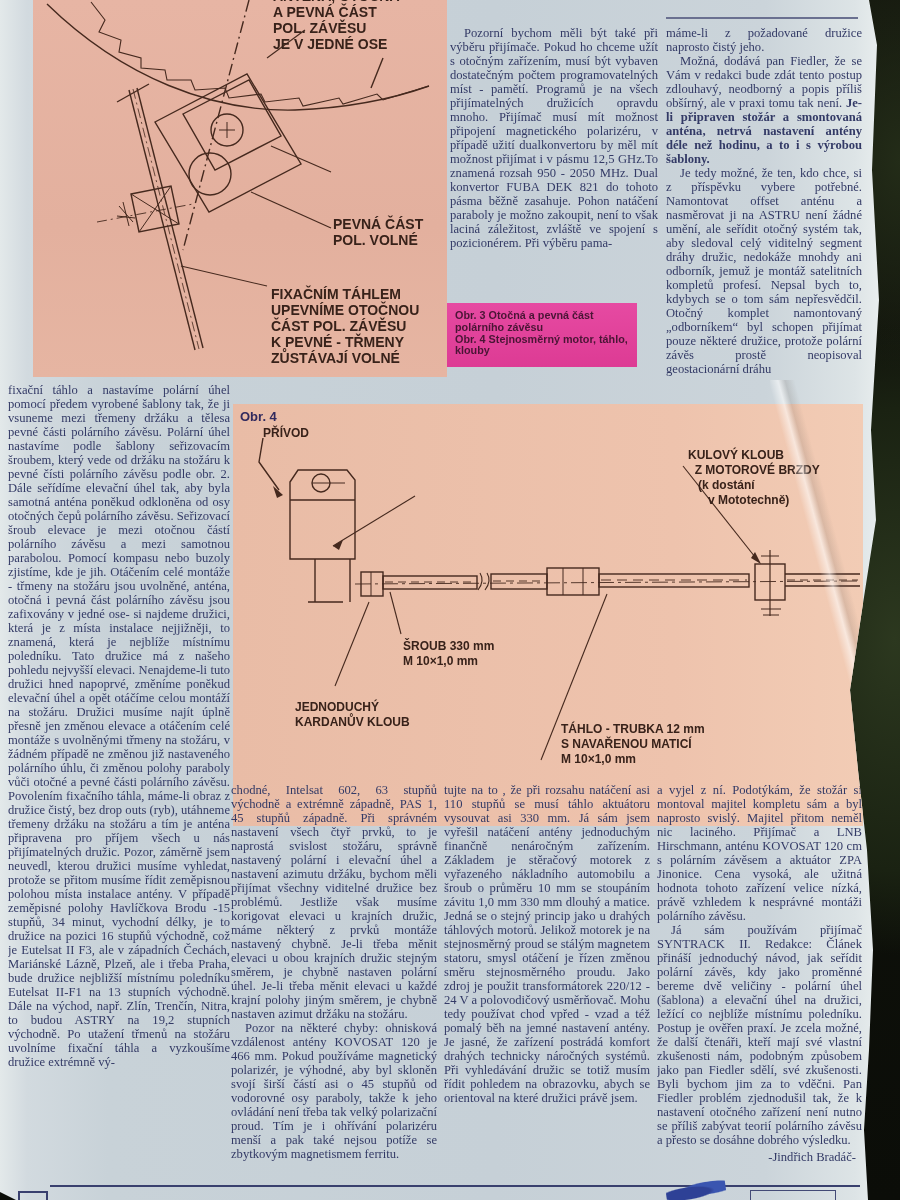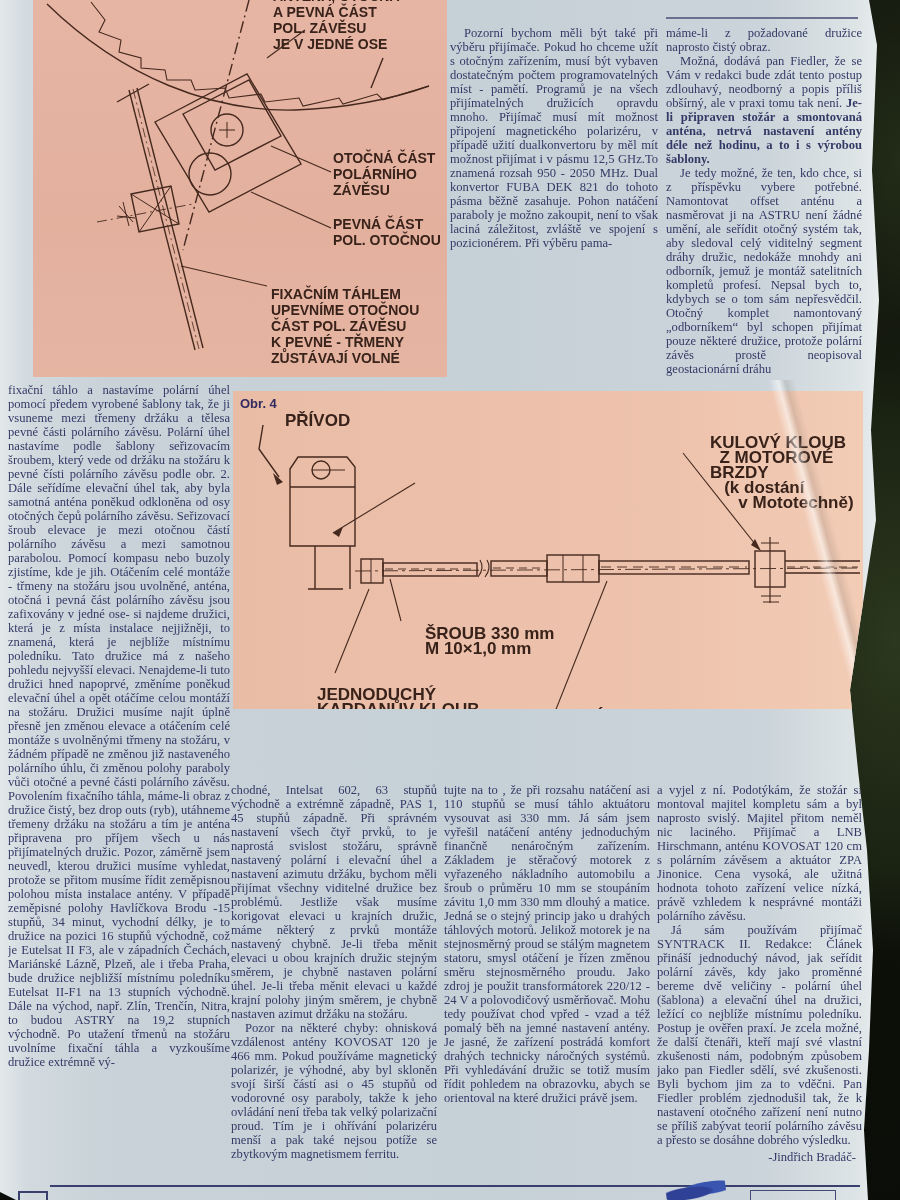--- a/index.html
+++ b/index.html
@@ -9,24 +9,24 @@
       radial-gradient(160px 300px at 900px 160px,#232c18 0%,transparent 70%),
       linear-gradient(180deg,#14170e,#0b0d08);}
   .paper{position:absolute;left:0;top:0;width:900px;height:1200px;
     background:
       linear-gradient(90deg,#e3e9ea 0%,#d2dadf 3%,#c8d2d8 12%,#c6d0d7 55%,#cbd4da 85%,#dde4e6 95%,#eef2f2 99%);
     clip-path:polygon(0px 0px,869px 0px,877px 45px,872px 170px,879px 300px,871px 430px,876px 520px,862px 610px,850px 690px,858px 770px,867px 850px,873px 950px,869px 1050px,864px 1130px,868px 1200px,16px 1200px,0px 1192px);}
   .crease{position:absolute;left:770px;top:380px;width:128px;height:420px;pointer-events:none;
     background:linear-gradient(75deg,transparent 46%,rgba(255,255,255,.55) 50%,rgba(110,100,92,.18) 53%,transparent 57%);}
   .fig{position:absolute;overflow:hidden;}
   .fig3{left:33px;top:0;width:414px;height:377px;background:linear-gradient(180deg,#e7b5a4,#e3b09e 60%,#e6b5a2);}
-  .fig4{left:233px;top:391px;width:630px;height:318px;background:linear-gradient(90deg,#e9bca6,#eec3ad 70%,#f2ccb5);}
+  .fig4{left:233px;top:404px;width:630px;height:422px;background:linear-gradient(90deg,#e9bca6,#eec3ad 70%,#f2ccb5);}
   .dlabel{position:absolute;font-family:"Liberation Sans",sans-serif;font-weight:bold;color:#38221a;white-space:pre-wrap;}
   .fig3 .dlabel{font-size:14px;line-height:16px;}
-  .fig4 .dlabel{font-size:17px;line-height:15px;margin-left:22px;}
+  .fig4 .dlabel{font-size:12px;line-height:15px;}
   .figtitle{position:absolute;font-family:"Liberation Sans",sans-serif;font-weight:bold;font-size:13px;color:#312a5e;}
   .art{position:absolute;left:0;top:0;}
   .col{position:absolute;overflow:hidden;}
   .bodytext{font-family:"Liberation Serif",serif;font-size:12.6px;line-height:14px;color:#333a66;text-align:justify;}
   .bodytext p{margin:0;}
   .bodytext p.ind{text-indent:14px;}
   .capbox{position:absolute;left:447px;top:303px;width:190px;height:64px;background:linear-gradient(180deg,#e64aa2,#dd3b94);padding:7px 8px;box-sizing:border-box;}
   .capbox p{margin:0;font-family:"Liberation Sans",sans-serif;font-weight:bold;font-size:10.8px;line-height:11.8px;color:#4a1535;}
   .toprule{position:absolute;left:666px;top:17px;width:192px;height:2px;background:#6a7090;}
   .footrule{position:absolute;left:50px;top:1185px;width:810px;height:2px;background:#39406e;}
@@ -69,40 +69,41 @@
           <line x1="298" y1="172" x2="238" y2="146" stroke-width="1.1"></line>
           <line x1="298" y1="228" x2="218" y2="192" stroke-width="1.1"></line>
           <line x1="234" y1="286" x2="148" y2="266" stroke-width="1.1"></line>
           <line x1="272" y1="30" x2="234" y2="58" stroke-width="1.1"></line>
         </g>
       </svg>
       <div class="dlabel" style="left:240px;top:-12px;">ANTÉNA, OTOČNÁ
 A PEVNÁ ČÁST
 POL. ZÁVĚSU
 JE V JEDNÉ OSE</div>
-      <div class="dlabel" style="left:300px;top:150px;">OTOČNÁ ČÁST
-POLÁRNÍHO
-ZÁVĚSU</div>
       <div class="dlabel" style="left:300px;top:216px;">PEVNÁ ČÁST
-POL. OTOČNOU</div>
+POL. VOLNÉ</div>
       <div class="dlabel" style="left:238px;top:270px;margin-top:16px;">FIXAČNÍM TÁHLEM
 UPEVNÍME OTOČNOU
 ČÁST POL. ZÁVĚSU
 K PEVNÉ - TŘMENY
 ZŮSTÁVAJÍ VOLNÉ</div>
     </div>
 
     <div class="col bodytext" style="left:450px;top:26px;width:208px;height:272px;">
       <p class="ind">Pozorní bychom měli být také při výběru přijímače. Pokud ho chceme užít s otočným zařízením, musí být vybaven dostatečným počtem programovatelných míst - pamětí. Programů je na všech přijímatelných družicích opravdu mnoho. Přijímač musí mít možnost připojení magnetického polarizéru, v případě užití dualkonvertoru by měl mít možnost přijímat i v pásmu 12,5 GHz.To znamená rozsah 950 - 2050 MHz. Dual konvertor FUBA DEK 821 do tohoto pásma běžně zasahuje. Pohon natáčení paraboly je možno zakoupit, není to však laciná záležitost, zvláště ve spojení s pozicionérem. Při výběru pama-</p>
     </div>
 
+    <div class="capbox">
+      <p>Obr. 3 Otočná a pevná část polárního závěsu</p>
+      <p>Obr. 4 Stejnosměrný motor, táhlo, klouby</p>
+    </div>
 
     <div class="toprule"></div>
     <div class="col bodytext" style="left:666px;top:26px;width:196px;height:360px;">
-      <p>máme-li z požadované družice naprosto čistý obraz.</p>
+      <p>máme-li z požadované družice naprosto čistý jeho.</p>
       <p class="ind"><span>Možná, dodává pan Fiedler, že se Vám v redakci bude zdát tento postup zdlouhavý, neodborný a popis příliš obšírný, ale v praxi tomu tak není. </span><b>Je-li připraven stožár a smontovaná anténa, netrvá nastavení antény déle než hodinu, a to i s výrobou šablony.</b></p>
       <p class="ind">Je tedy možné, že ten, kdo chce, si z příspěvku vybere potřebné. Namontovat offset anténu a nasměrovat ji na ASTRU není žádné umění, ale seřídit otočný systém tak, aby sledoval celý viditelný segment dráhy družic, nedokáže mnohdy ani odborník, jemuž je montáž satelitních kompletů profesí. Nepsal bych to, kdybych se o tom sám nepřesvědčil. Otočný komplet namontovaný „odborníkem“ byl schopen přijímat pouze některé družice, protože polární závěs prostě neopisoval geostacionární dráhu</p>
     </div>
 
     <div class="col bodytext" style="left:8px;top:383px;width:222px;height:806px;">
       <p>fixační táhlo a nastavíme polární úhel pomocí předem vyrobené šablony tak, že ji vsuneme mezi třemeny držáku a tělesa pevné části polárního závěsu. Polární úhel nastavíme podle šablony seřizovacím šroubem, který vede od držáku na stožáru k pevné čísti polárního závěsu podle obr. 2. Dále seřídíme elevační úhel tak, aby byla samotná anténa poněkud odkloněna od osy otočných čepů polárního závěsu. Seřizovací šroub elevace je mezi otočnou částí polárního závěsu a mezi samotnou parabolou. Pomocí kompasu nebo buzoly zjistíme, kde je jih. Otáčením celé montáže - třmeny na stožáru jsou uvolněné, anténa, otočná i pevná část polárního závěsu jsou zafixovány v jedné ose- si najdeme družici, která je z místa instalace nejjižněji, to znamená, která je nejblíže místnímu poledníku. Tato družice má z našeho pohledu nejvyšší elevaci. Nenajdeme-li tuto družici hned napoprvé, změníme poněkud elevační úhel a opět otáčíme celou montáží na stožáru. Družici musíme najít úplně přesně jen změnou elevace a otáčením celé montáže s uvolněnými třmeny na stožáru, v žádném případě ne změnou již nastaveného polárního úhlu, či změnou polohy paraboly vůči otočné a pevné části polárního závěsu. Povolením fixačního táhla, máme-li obraz z družice čistý, bez drop outs (ryb), utáhneme třemeny držáku na stožáru a tím je anténa připravena pro příjem všech u nás přijímatelných družic. Pozor, záměrně jsem neuvedl, kterou družici musíme vyhledat, protože se přitom musíme řídit zeměpisnou polohou místa instalace antény. V případě zeměpisné polohy Havlíčkova Brodu -15 stupňů, 34 minut, vychodní délky, je to družice na pozici 16 stupňů východně, což je Eutelsat II F3, ale v západních Čechách, Mariánské Lázně, Plzeň, ale i třeba Praha, bude družice nejbližší místnímu poledníku Eutelsat II-F1 na 13 stupních východně. Dále na východ, např. Zlín, Trenčín, Nitra, to budou ASTRY na 19,2 stupních východně. Po utažení třmenů na stožáru uvolníme fixační táhla a vyzkoušíme družice extrémně vý-</p>
     </div>
 
     <div class="fig fig4">
       <svg class="art" width="630" height="386" viewBox="0 0 630 386">

